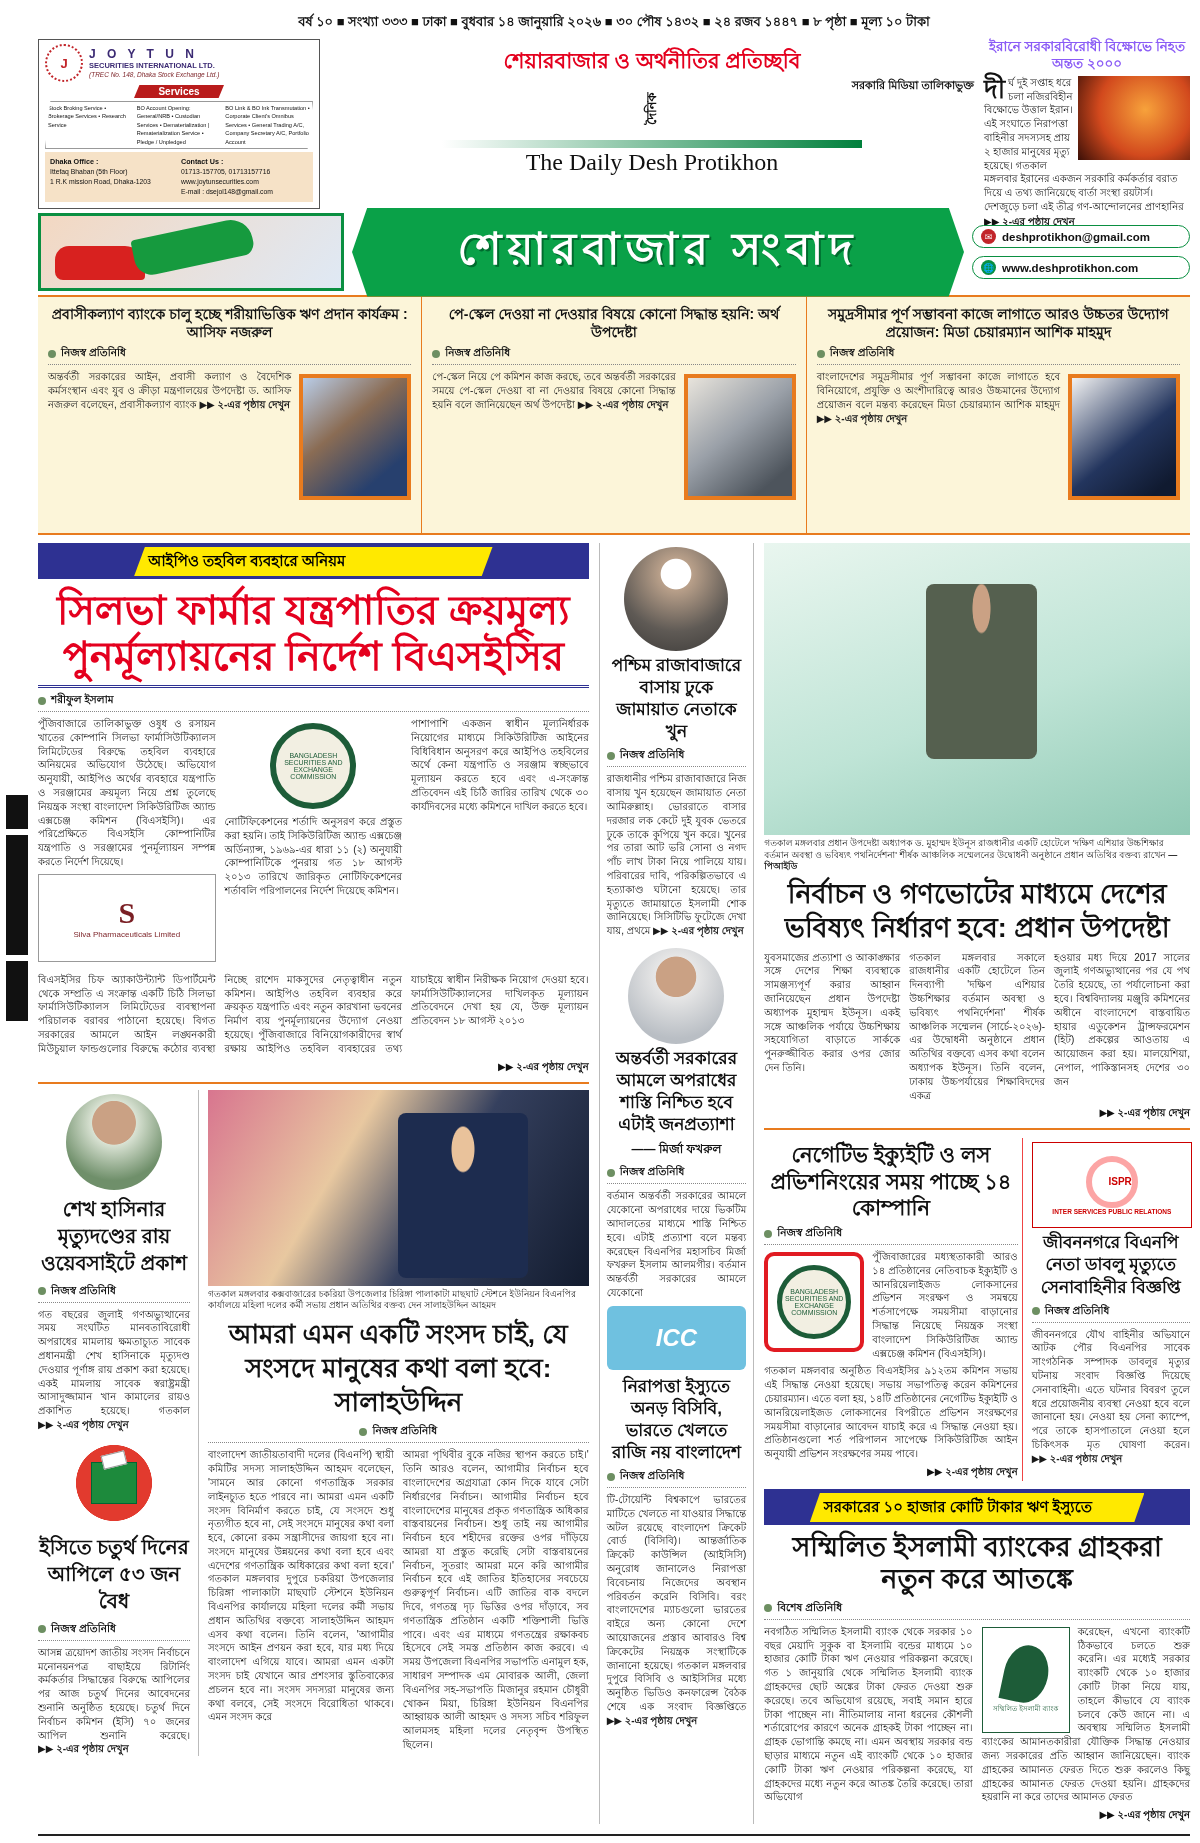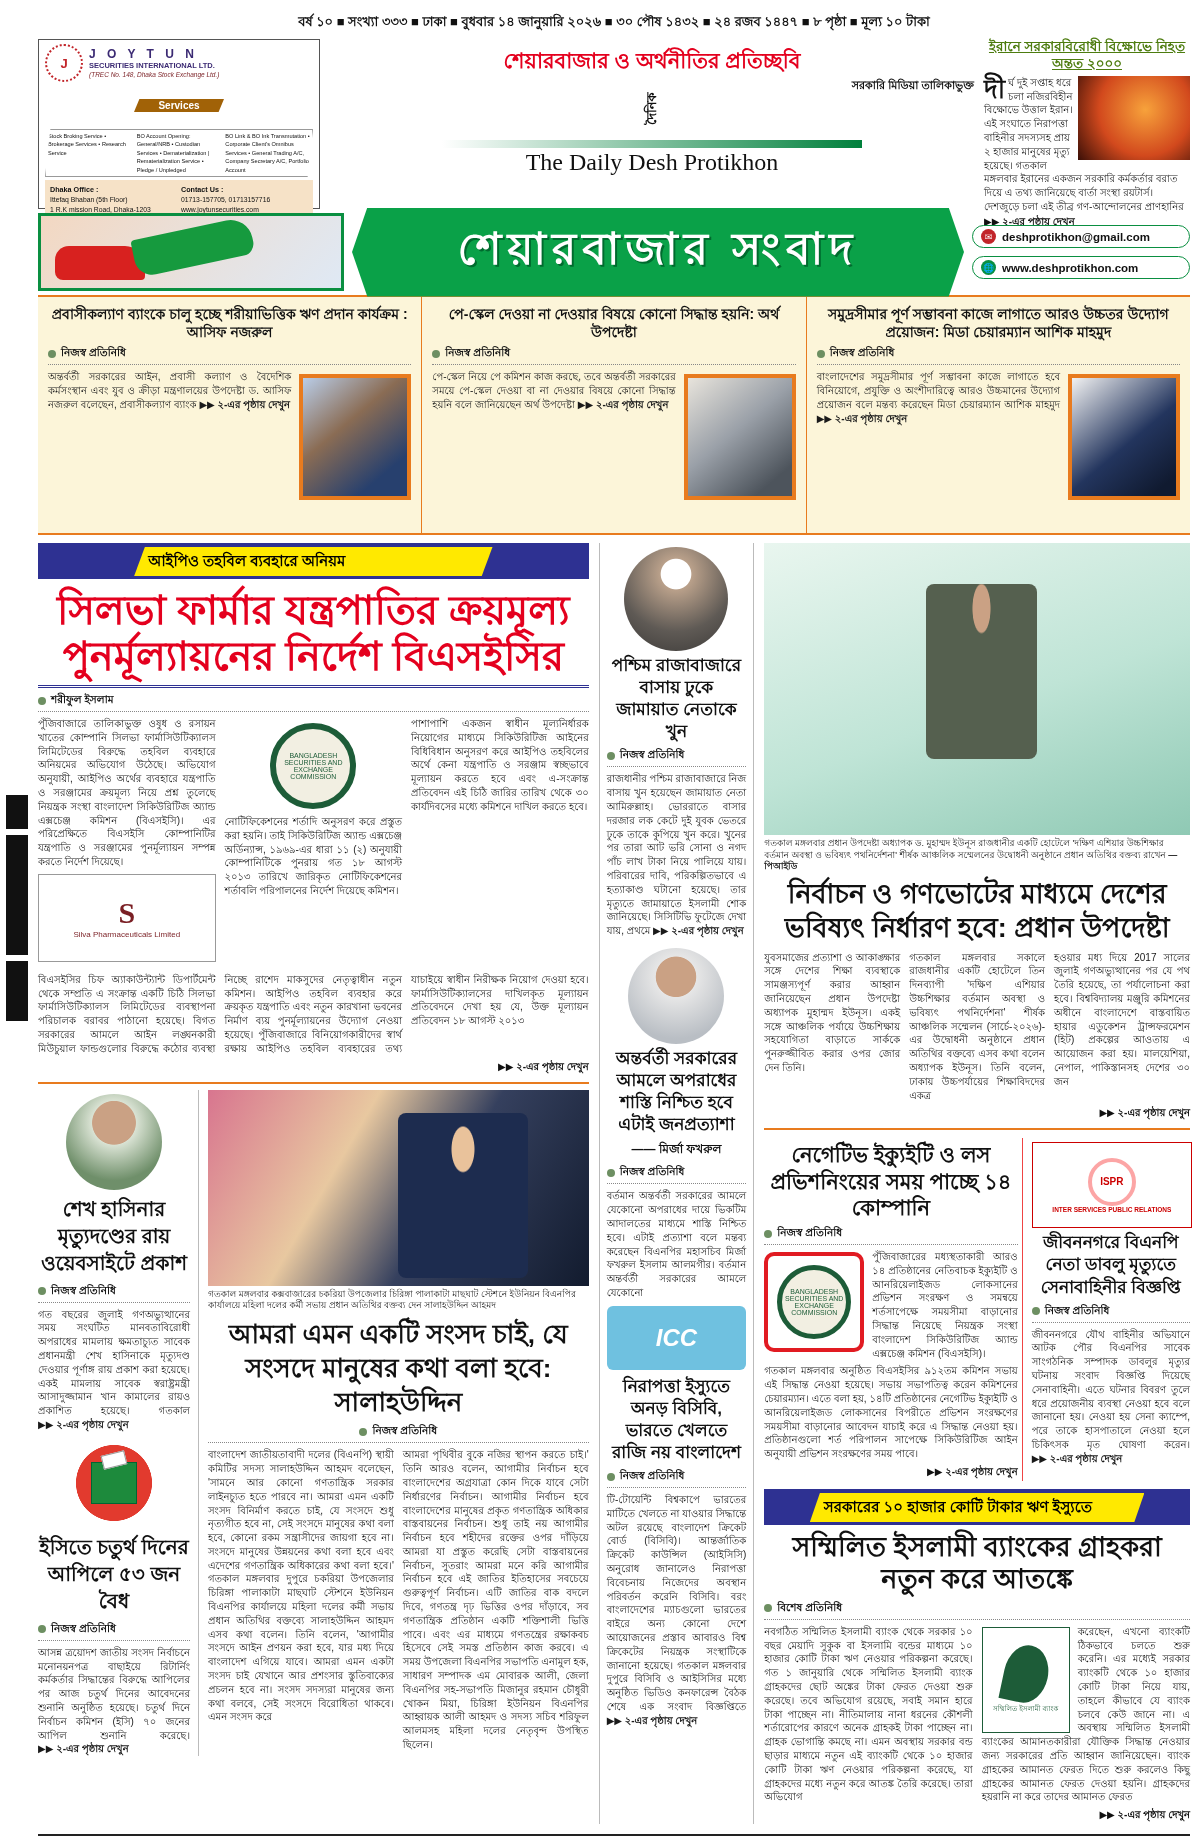--- a/index.html
+++ b/index.html
@@ -6,33 +6,33 @@
   .page{position:relative;width:1200px;height:1843px;margin:0 auto;background:#fff;
         font-family:"Liberation Sans","DejaVu Sans",sans-serif;color:#111;overflow:hidden;}
   .content{position:absolute;left:38px;top:0;width:1152px;}
   
   .row{display:flex;}
   .body-txt{font-size:10px;line-height:1.38;text-align:justify;color:#1a1a1a;}
   .jump{font-weight:bold;font-size:10px;white-space:nowrap;}
   .rep{display:flex;align-items:center;gap:5px;font-size:10.5px;font-weight:bold;margin:4px 0 2px;}
   .rep .dot{width:8px;height:8px;border-radius:50%;background:#6d8f62;display:inline-block;}
   .dotline{border-bottom:1px dotted #888;margin:2px 0 5px;}
-  .headline{font-weight:bold;text-align:center;line-height:1.22;color:#4d7c0f;text-decoration:underline;}
+  .headline{font-weight:bold;text-align:center;line-height:1.22;color:#8b5cf6;}
   
   .dateline{text-align:center;font-size:13px;font-weight:bold;padding:12px 0 6px;}
   
   .hdr{display:flex;gap:10px;align-items:stretch;height:170px;}
   .joytun{width:268px;border:1px solid #555;padding:4px 6px;font-size:8px;background:#fff;}
   .joytun-top{display:flex;align-items:center;gap:6px;}
   .joytun-logo{width:34px;height:34px;border-radius:50%;border:2px dotted #c2252a;color:#c2252a;
       display:flex;align-items:center;justify-content:center;font-size:13px;font-weight:bold;}
   .joytun-name{font-size:12px;font-weight:bold;letter-spacing:4px;color:#3b2a73;}
   .joytun-sub{font-size:7.5px;font-weight:bold;color:#3b2a73;}
   .joytun-trec{font-size:6.5px;font-style:italic;color:#7a1f24;}
-  .svc-banner{background:#a16207;color:#fff;font-weight:bold;font-size:10px;width:90px;margin:17px auto;
+  .svc-banner{background:#b91c1c;color:#fff;font-weight:bold;font-size:10px;width:90px;margin:3px auto;
       text-align:center;padding:1px 0;clip-path:polygon(6% 0,100% 0,94% 100%,0 100%);}
   .svc-cols{display:flex;gap:4px;font-size:5.6px;line-height:1.5;border:1px solid #999;padding:2px;
       clip-path:polygon(2% 0,100% 0,98% 100%,0 100%);}
   .svc-cols div{flex:1;}
   .joytun-foot{display:flex;gap:4px;background:#f6e2c7;margin-top:3px;padding:5px;font-size:6.8px;line-height:1.45;}
   .joytun-foot b{font-size:7.2px;}
   .mast{flex:1;text-align:center;position:relative;}
   .mast-tag{color:#e4001e;font-weight:bold;font-size:21px;margin-top:6px;}
   .mast-title-row{display:flex;align-items:flex-end;justify-content:center;gap:4px;}
   .mast-daily{writing-mode:vertical-rl;transform:rotate(180deg);font-size:13px;font-weight:bold;height:58px;}
@@ -83,22 +83,22 @@
   .logo-s{font-size:30px;font-weight:bold;font-family:"Liberation Serif",serif;}
   .seal{width:74px;height:74px;border-radius:50%;border:6px solid #1d5c38;background:#f2efe2;margin:6px auto;
       display:flex;align-items:center;justify-content:center;font-size:7px;color:#1d5c38;text-align:center;}
   .circ{border-radius:50%;margin:4px auto;}
   .cap{font-size:9px;line-height:1.3;color:#222;margin:3px 0;}
   .subrow{display:flex;gap:9px;margin-top:8px;}
   .islami-head{font-size:27px;font-weight:bold;text-align:center;line-height:1.2;margin:6px 0 2px;}
   .neg-head{font-size:21px;font-weight:bold;text-align:center;line-height:1.25;margin:4px 0 2px;}
   .ispr-box{width:100%;height:84px;border:1px solid #c00;background:#fff;display:flex;flex-direction:column;
       align-items:center;justify-content:center;margin:4px 0;}
-  .ispr-ring{width:40px;height:40px;border-radius:50%;border:4px solid #fca5a5;display:flex;align-items:center;
-      justify-content:center;font-size:10px;font-weight:bold;color:#c00;}
+  .ispr-ring{width:40px;height:40px;border-radius:50%;border:6px solid #fca5a5;display:flex;align-items:center;
+      justify-content:flex-end;font-size:10px;font-weight:bold;color:#c00;}
   .icc-box{width:100%;height:64px;background:#6fc1e0;border-radius:6px;display:flex;align-items:center;
       justify-content:center;color:#fff;font-size:24px;font-weight:bold;margin:6px 0;font-style:italic;}
   .bank-logo{float:left;width:86px;height:104px;border:1px solid #1d5c38;margin:2px 8px 2px 0;background:#fff;
       display:flex;flex-direction:column;align-items:center;justify-content:center;font-size:7px;color:#1d5c38;text-align:center;}
   .leaf{width:44px;height:58px;background:#1d5c38;border-radius:50% 50% 50% 0;transform:rotate(12deg);}
   .bsec-red{float:left;width:92px;height:92px;border:4px solid #e11b22;border-radius:10px;margin:2px 8px 2px 0;
       background:#fff;display:flex;align-items:center;justify-content:center;}
   .ballot{width:86px;height:86px;margin:8px auto;border-radius:50%;background:radial-gradient(circle,#e23a2e 62%,#fff 63%);
       display:flex;align-items:center;justify-content:center;}
   .ballot-box{width:44px;height:40px;background:#1d8a3c;border:1px solid #063;position:relative;}

